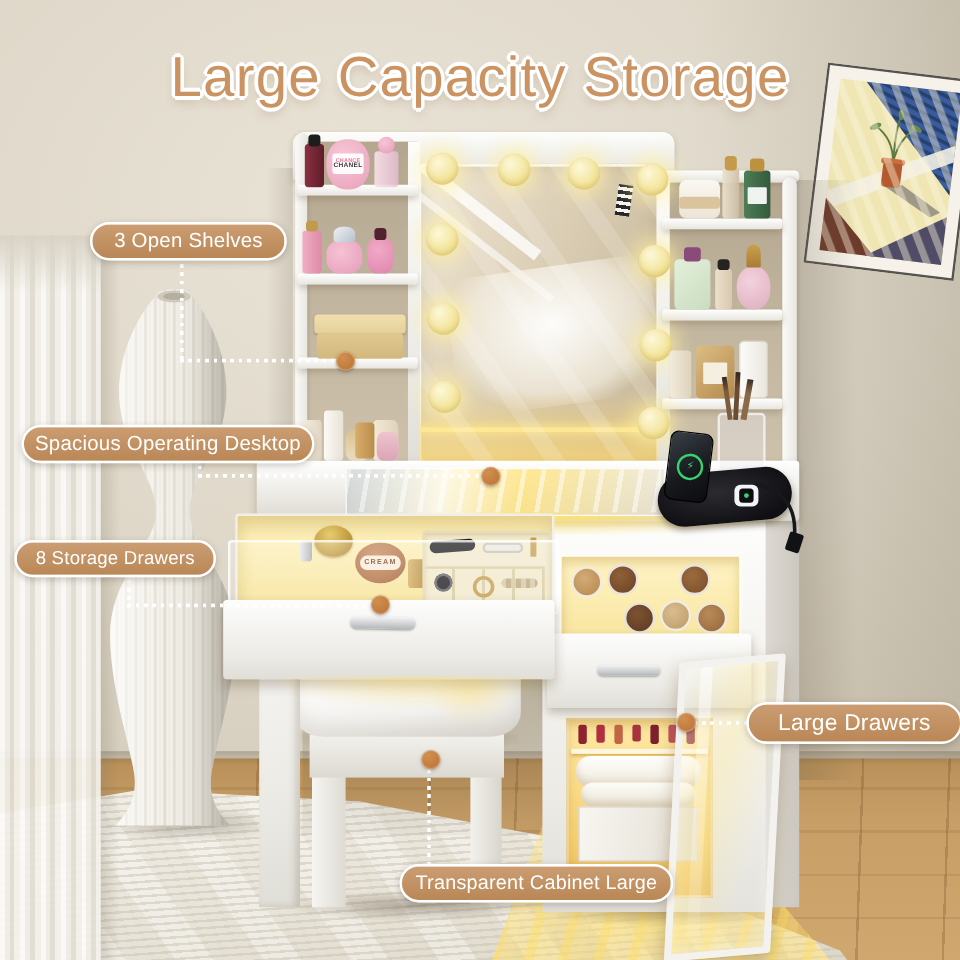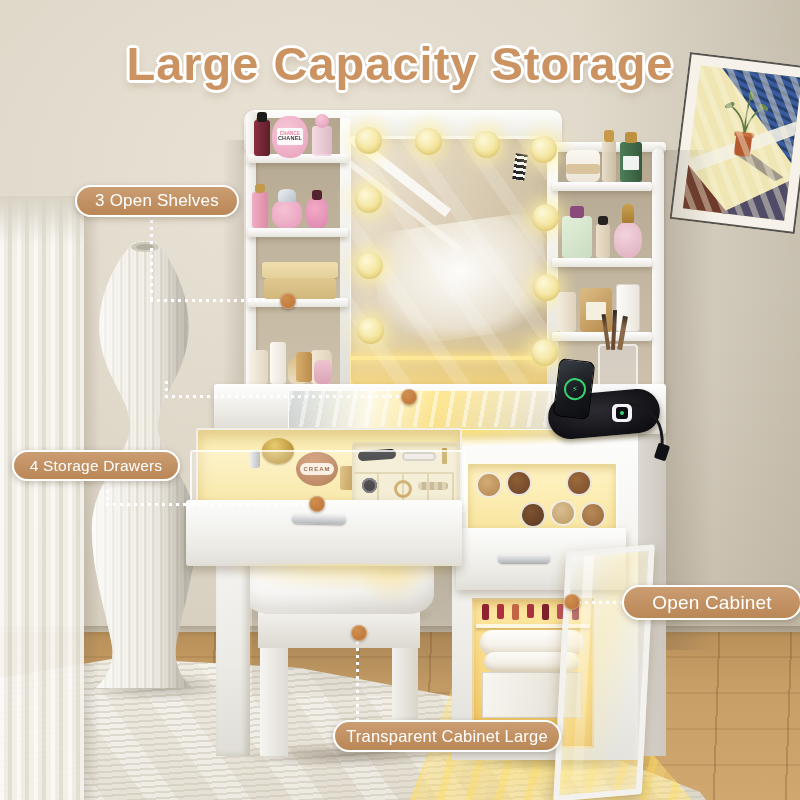--- a/index.html
+++ b/index.html
@@ -17,21 +17,21 @@
   .bulb{position:absolute;width:27px;height:27px;border-radius:50%;
         background:radial-gradient(circle at 38% 32%,#fdf8d8,#f3e49b 60%,#e7d27b);
         box-shadow:0 0 16px 5px rgba(255,240,160,.75), inset 0 -2px 4px rgba(190,160,60,.35);z-index:22;}
   .board{position:absolute;height:9px;background:linear-gradient(#ffffff,#e7e5df);border-radius:2px;
          box-shadow:0 3px 5px rgba(110,95,70,.30);z-index:21;}
   .post{position:absolute;background:linear-gradient(90deg,#fbfaf8,#e9e7e1);border-radius:6px 6px 0 0;
         box-shadow:1px 0 3px rgba(110,95,70,.25);z-index:21;}
   .shelfbg{position:absolute;background:linear-gradient(180deg,#b4a68f,#c4b8a2 60%,#cdc1ab);z-index:20;}
   .white{background:linear-gradient(180deg,#fdfdfc,#ecebe6 70%,#e0ded7);}
   .item{position:absolute;z-index:23;border-radius:3px;}
-  .title{position:absolute;left:0;right:0;top:36px;text-align:center;font-size:47px;font-weight:bold;
+  .title{position:absolute;left:0;right:0;top:36px;text-align:center;font-size:47px;font-weight:normal;
          letter-spacing:1px;color:#ca9361;z-index:70;
          text-shadow:-2px -2px 0 #fff,2px -2px 0 #fff,-2px 2px 0 #fff,2px 2px 0 #fff,-3px 0 0 #fff,3px 0 0 #fff,0 -3px 0 #fff,0 3px 0 #fff,0 5px 8px rgba(140,100,60,.35);}
 </style>
 </head>
 <body>
 
 <div id="scene">
 
   <div class="ab" style="left:0;top:0;width:800px;height:640px;background:linear-gradient(270deg,rgba(150,140,120,.28),transparent 28%);"></div>
 
@@ -320,33 +320,36 @@
     <div style="position:absolute;left:12px;top:0;width:10px;height:226px;background:linear-gradient(rgba(255,255,255,.55),rgba(255,255,255,.1));"></div>
   </div>
 
   <div class="pill" style="left:75px;top:185px;width:160px;height:28px;font-size:17px;">
     <span>3 Open Shelves</span>
   </div>
   <div class="linev" style="left:150px;top:213px;height:88px;"></div>
   <div class="lineh" style="left:150px;top:299px;width:132px;"></div>
   <div class="dot" style="left:280px;top:293px;"></div>
 
+  <div class="pill" style="left:18px;top:354px;width:240px;height:28px;font-size:17px;">
+    <span>Spacious Operating Desktop</span>
+  </div>
   <div class="linev" style="left:165px;top:381px;height:17px;"></div>
   <div class="lineh" style="left:165px;top:395px;width:240px;"></div>
   <div class="dot" style="left:401px;top:389px;"></div>
 
   <div class="pill" style="left:12px;top:450px;width:164px;height:27px;font-size:15.5px;">
-    <span>4 Storage Drawers</span>
+    <span>8 Storage Drawers</span>
   </div>
   <div class="linev" style="left:106px;top:476px;height:30px;"></div>
   <div class="lineh" style="left:106px;top:503px;width:206px;"></div>
   <div class="dot" style="left:309px;top:496px;z-index:57;"></div>
 
   <div class="pill" style="left:622px;top:585px;width:176px;height:31px;font-size:19px;">
-    <span>Open Cabinet</span>
+    <span>Large Drawers</span>
   </div>
   <div class="lineh" style="left:578px;top:601px;width:46px;"></div>
   <div class="dot" style="left:564px;top:594px;"></div>
 
   <div class="pill" style="left:333px;top:720px;width:224px;height:28px;font-size:16.5px;">
     <span>Transparent Cabinet Large</span>
   </div>
   <div class="linev" style="left:356px;top:641px;height:80px;"></div>
   <div class="dot" style="left:351px;top:625px;"></div>
 

